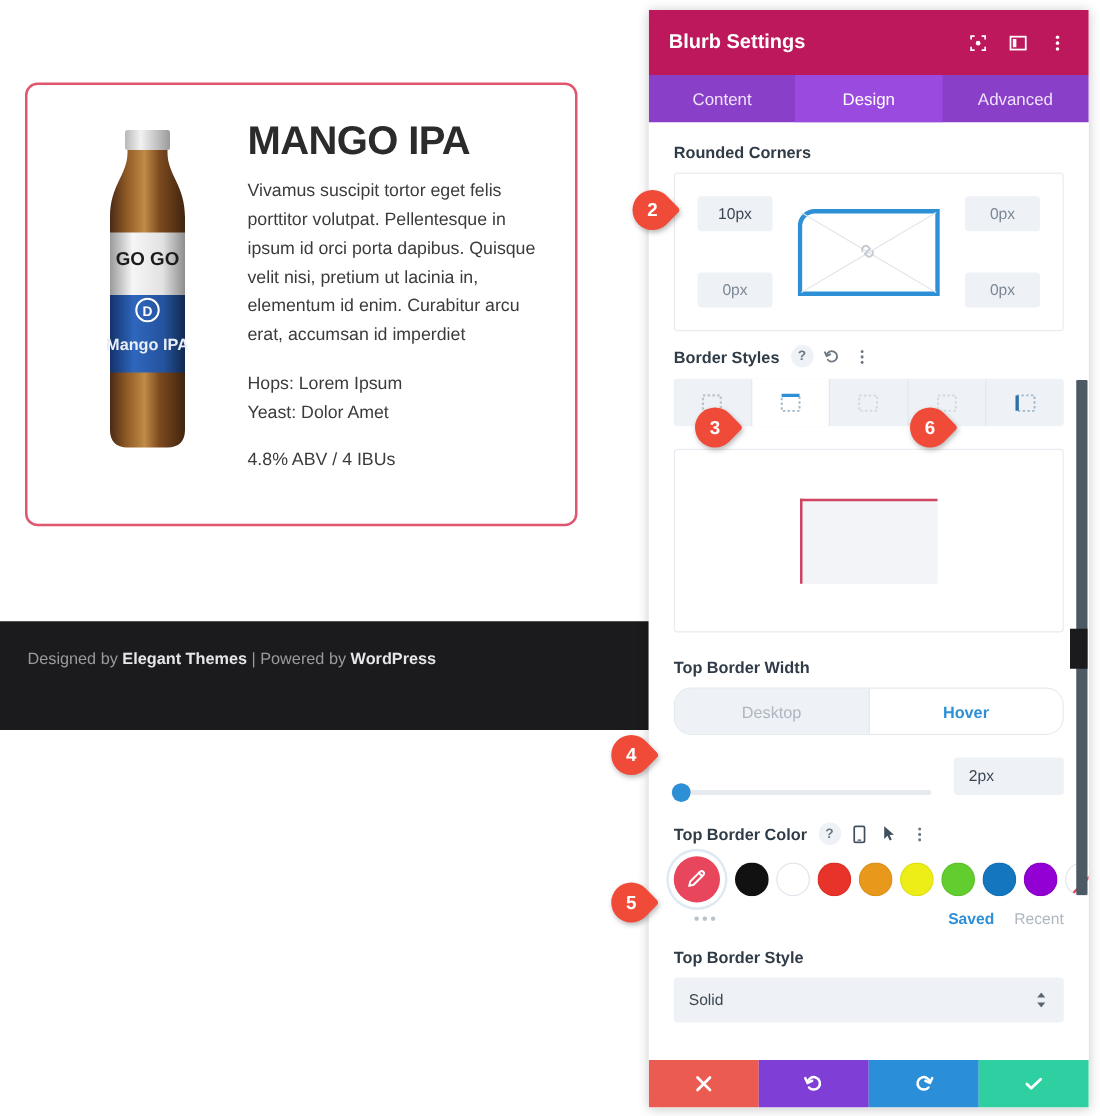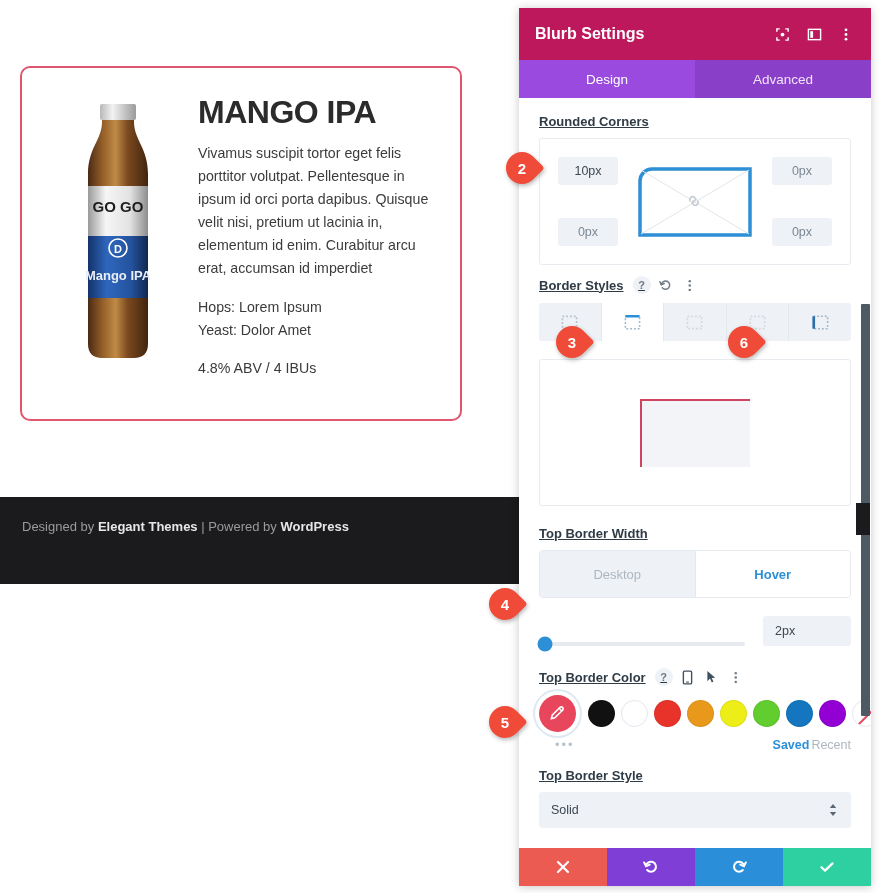--- a/index.html
+++ b/index.html
@@ -87,21 +87,21 @@
   }
   .tab.active { background: #9b4ae0; color: #ffffff; }
 
   .panel-body {
     flex: 1; overflow: hidden; position: relative; background: #fff;
     padding: 16px 20px 0 20px;
   }
 
   .fld-label {
     font-size: 13px; font-weight: 700; color: #2f3b46; margin-bottom: 9px;
-    display: flex; align-items: center; text-decoration: underline;
+    display: flex; align-items: center;
   }
   .lbl-icons { display: inline-flex; align-items: center; gap: 6px; margin-left: 9px; }
   .lbl-ico {
     width: 18px; height: 18px; border-radius: 50%;
     display: flex; align-items: center; justify-content: center;
     color: #8b95a0; font-size: 11px; cursor: pointer;
   }
   .lbl-ico.circ { background: #eef1f5; font-weight: 700; color: #6c7884; }
 
   
@@ -142,22 +142,22 @@
     position: relative; margin-bottom: 20px; background: #fff;
   }
   .bpreview-inner {
     position: absolute; left: 50%; top: 50%; transform: translate(-50%,-50%);
     width: 110px; height: 68px; background: #f2f4f7;
     border-top: 2px solid #cf4460; border-left: 2px solid #cf4460;
   }
 
   
   .seg {
-    display: flex; height: 48px; margin-bottom: 18px;
-    border: 1px solid #e4e9ee; border-radius: 4px; overflow: hidden;
+    display: flex; height: 38px; margin-bottom: 18px;
+    border: 1px solid #e4e9ee; border-radius: 14px; overflow: hidden;
   }
   .seg-item {
     flex: 1; display: flex; align-items: center; justify-content: center;
     font-size: 13px; cursor: pointer; background: #eef1f5; color: #aeb7c0;
     border-right: 1px solid #e4e9ee;
   }
   .seg-item:last-child { border-right: none; }
   .seg-item.active { background: #ffffff; color: #2d8fd5; font-weight: 700; }
 
   
@@ -194,21 +194,21 @@
     border: 1px solid #e4e9ee;
   }
   .sw-none::after {
     content: ''; position: absolute; left: -4px; top: 12px;
     width: 40px; height: 2px; background: #e8465c; transform: rotate(-45deg);
   }
   .sw-sub {
     display: flex; align-items: center; margin-top: 5px; margin-bottom: 16px;
   }
   .dots { color: #b9c3cc; font-size: 13px; letter-spacing: 2px; margin-left: 16px; cursor: pointer; }
-  .sw-tabs { margin-left: auto; display: flex; gap: 2px; }
+  .sw-tabs { margin-left: auto; display: flex; gap: 16px; }
   .sw-tab { font-size: 12.5px; cursor: pointer; color: #aeb7c0; }
   .sw-tab.active { color: #2d8fd5; font-weight: 700; }
 
   
   .sel {
     height: 36px; background: #eef1f5; border-radius: 3px;
     display: flex; align-items: center; padding: 0 12px;
     font-size: 12.5px; color: #3c4752; cursor: pointer; position: relative;
   }
   .sel .arrows {
@@ -354,20 +354,21 @@
           <svg width="4" height="15" viewBox="0 0 4 16" fill="#fff">
             <circle cx="2" cy="3" r="1.5"></circle>
               <circle cx="2" cy="8" r="1.5"></circle>
               <circle cx="2" cy="13" r="1.5"></circle>
           </svg>
         </span>
       </div>
     </div>
 
     <div class="panel-tabs">
+      <div class="tab">Content</div>
       <div class="tab active">Design</div>
       <div class="tab">Advanced</div>
     </div>
 
     <div class="panel-body">
 
       <div class="fld-label">Rounded Corners</div>
       <div class="corners-box">
         <div class="corner-inp filled" style="left: 18px; top: 18px;">10px</div>
         <div class="corner-inp tr">0px</div>

